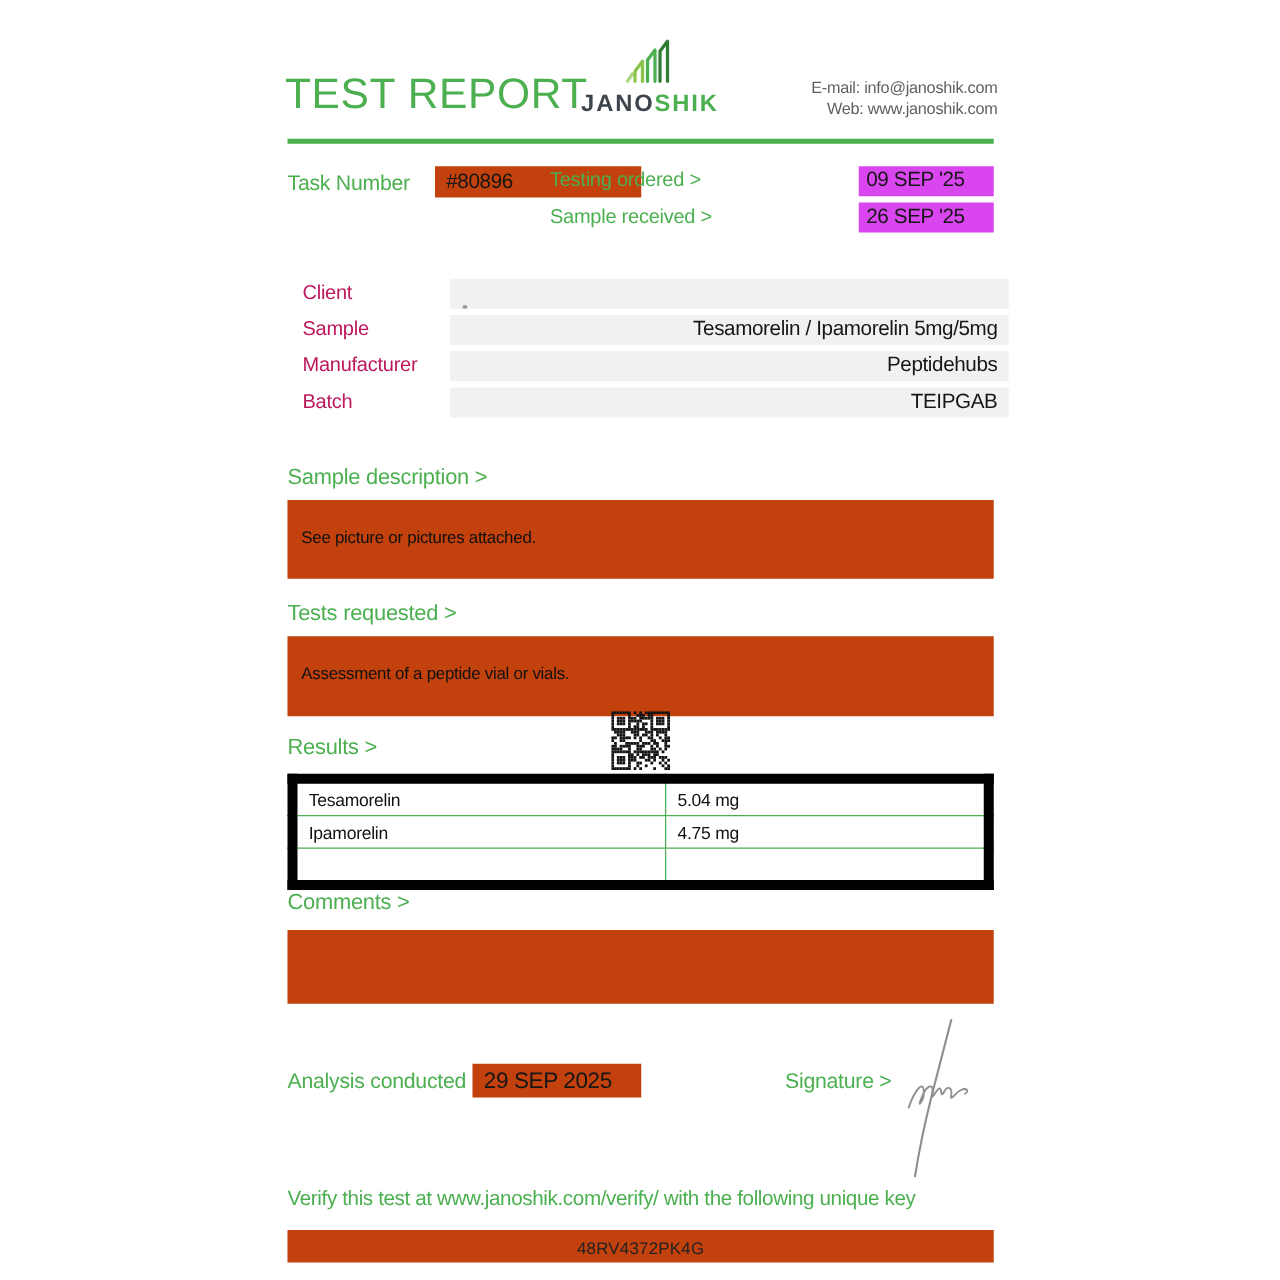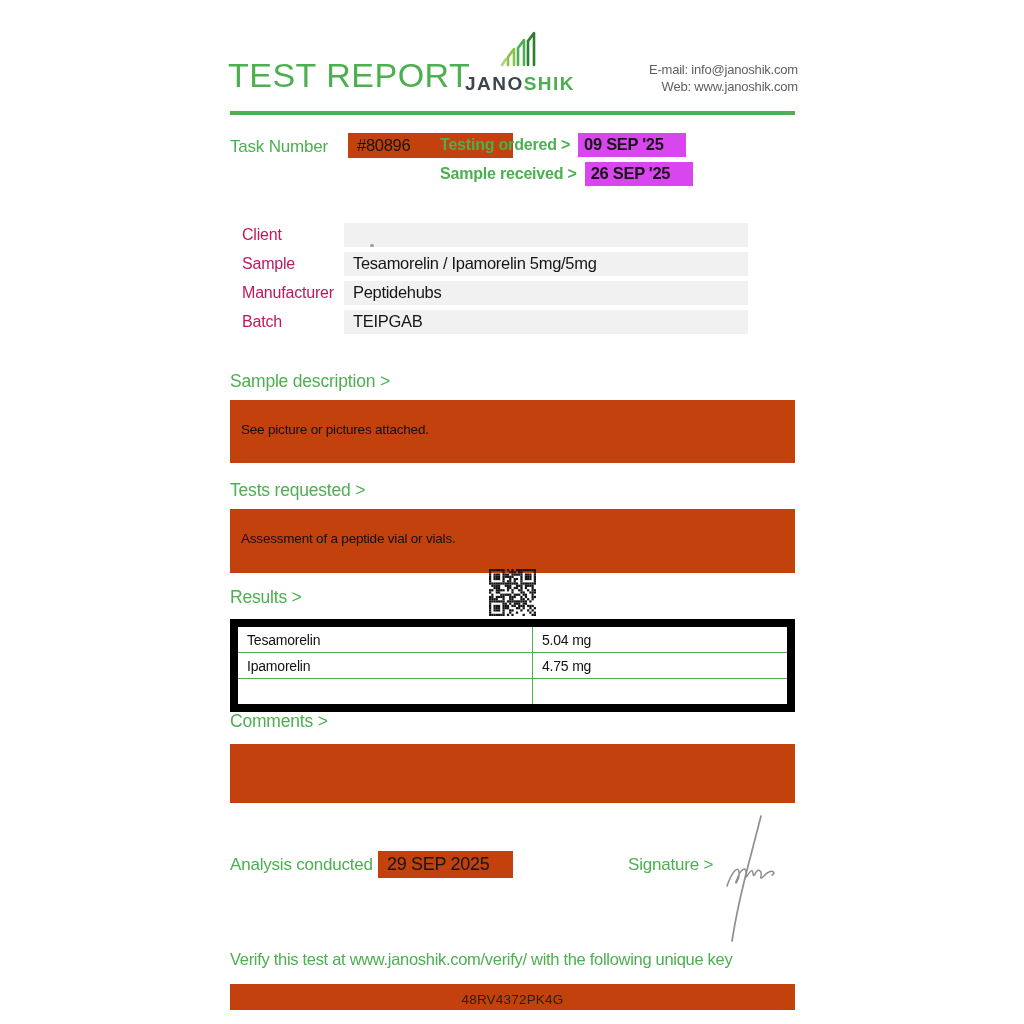--- a/index.html
+++ b/index.html
@@ -17,30 +17,30 @@
   .logo-text{font-size:19px;font-weight:700;letter-spacing:1.5px;color:#3D444B;margin-top:2px;}
   .logo-text .shik{color:#4CAF50;}
   .contact{position:absolute;left:600px;top:61px;width:198px;text-align:right;
            font-size:13px;color:#5F5F5F;line-height:17px;letter-spacing:-0.2px;}
   .rule{position:absolute;left:230px;top:111px;width:565px;height:4px;background:#4CAF50;}
 
   
   .task-label{left:230px;top:137px;font-size:17px;}
   .task-box{left:348px;top:133px;width:165px;height:25px;padding:3px 9px;}
   .dates{position:absolute;left:440px;top:133px;width:355px;}
-  .date-row{display:flex;justify-content:flex-start;align-items:center;gap:8px;margin-bottom:5px;height:24px;font-weight:bold;}
+  .date-row{display:flex;justify-content:space-between;align-items:center;gap:8px;margin-bottom:5px;height:24px;}
   .date-row .glab{color:#4CAF50;font-size:16px;letter-spacing:-0.2px;white-space:nowrap;position:static;}
   .date-box{width:108px;background:#d946ef;box-sizing:border-box;padding:2px 6px;height:24px;}
 
   
   .info{position:absolute;left:230px;top:223px;width:565px;}
   .info-row{position:relative;height:29px;}
   .info-row .glab{position:absolute;left:12px;top:3px;color:#be185d;font-size:16px;letter-spacing:-0.2px;}
-  .info-row .ibox{position:absolute;left:114px;top:0;width:404px;height:24px;
-                  background:#f1f1f1;box-sizing:border-box;padding:2px 9px;}
+  .info-row .ibox{position:absolute;left:130px;top:0;width:447px;height:24px;
+                  background:#f1f1f1;box-sizing:border-box;padding:2px 9px;text-align:right;}
   .cmark{position:absolute;left:140px;top:21px;width:4px;height:3px;background:#9a9a9a;border-radius:50%;}
 
   
   .h-desc{left:230px;top:371px;}
   .box-desc{left:230px;top:400px;width:565px;height:63px;}
   .h-tests{left:230px;top:480px;}
   .box-tests{left:230px;top:509px;width:565px;height:64px;}
   .h-results{left:230px;top:587px;}
   .h-comments{left:230px;top:711px;}
   .box-comments{left:230px;top:744px;width:565px;height:59px;}

